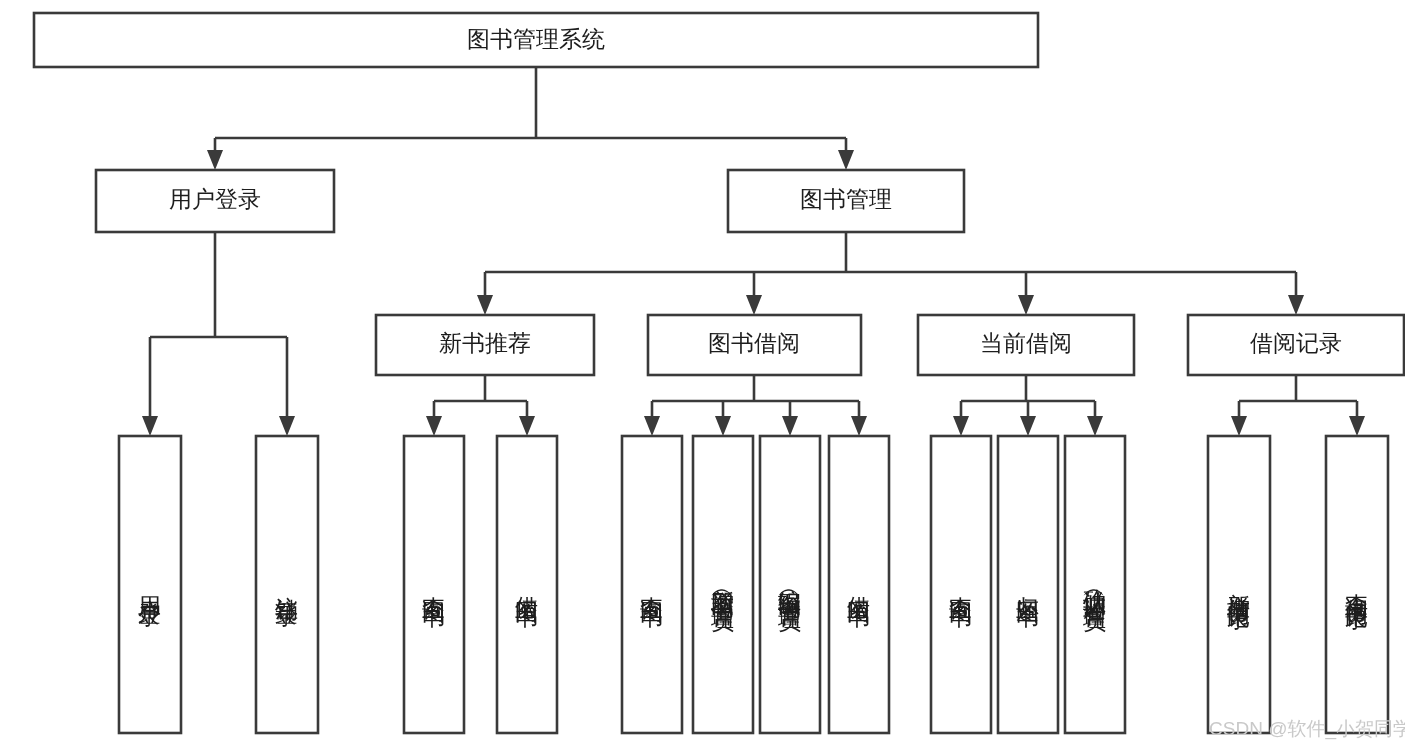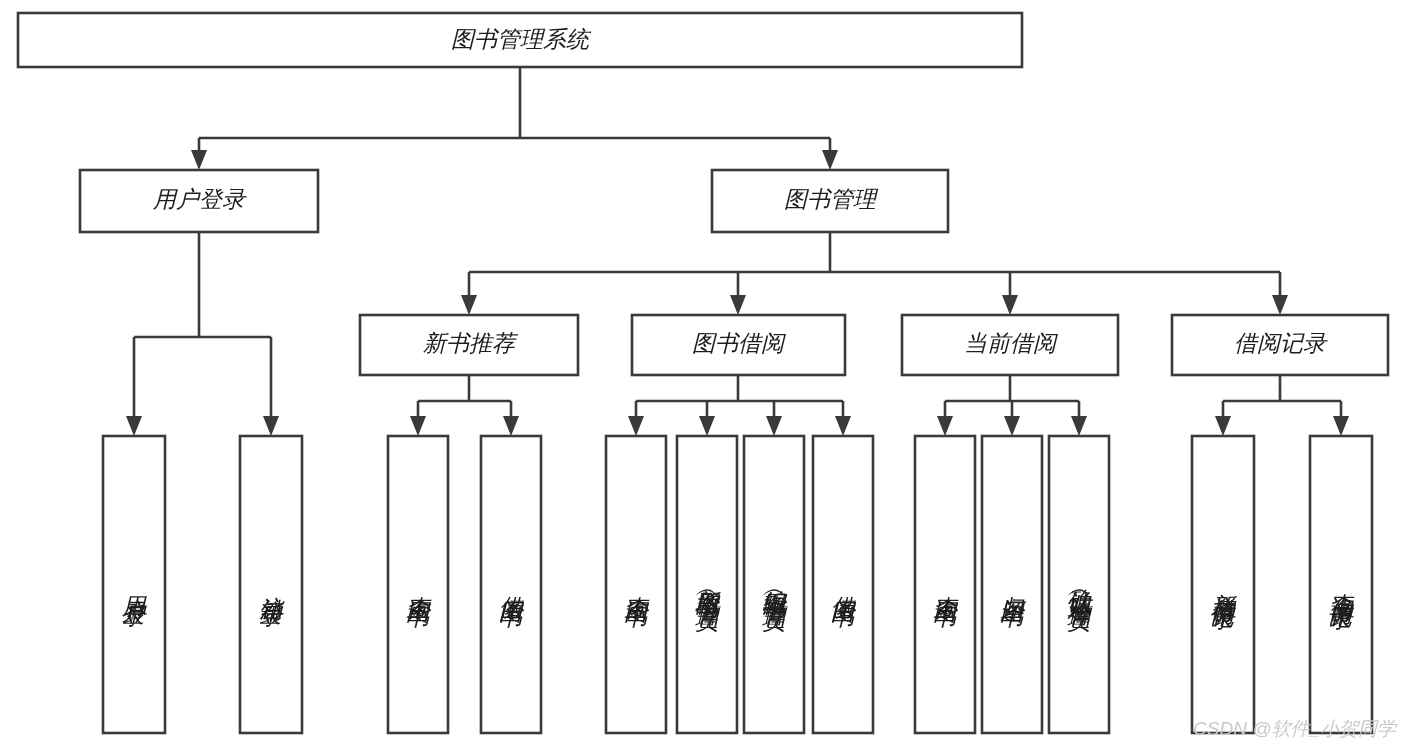--- a/index.html
+++ b/index.html
@@ -9,25 +9,24 @@
   }
   body {
     width: 1405px;
     height: 747px;
     font-family: "Liberation Sans", "DejaVu Sans", sans-serif;
     overflow: hidden;
     position: relative;
   }
   #diagram-root {
     position: absolute;
-    left: 0;
+    left: 16px;
     top: 0;
     width: 1205px;
     height: 747px;
-    font-style: italic;
   }
   svg#flowchart {
     display: block;
     width: 1405px;
     height: 747px;
     background: #ffffff;
   }
   .node-box {
     fill: #ffffff;
     stroke: #3a3a3a;

